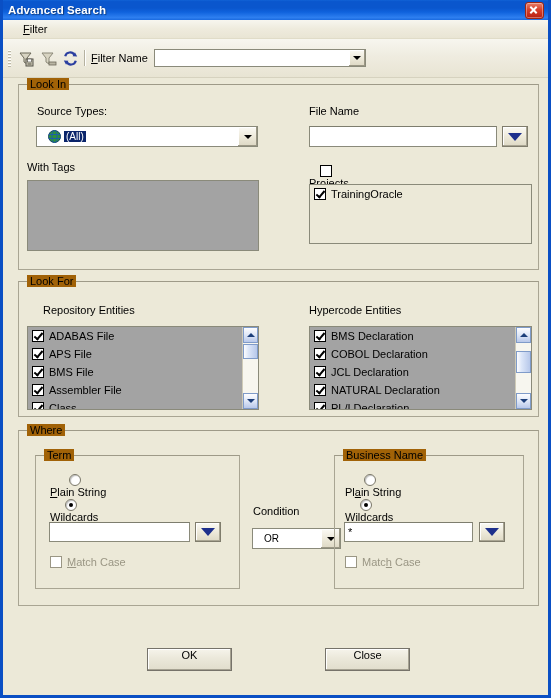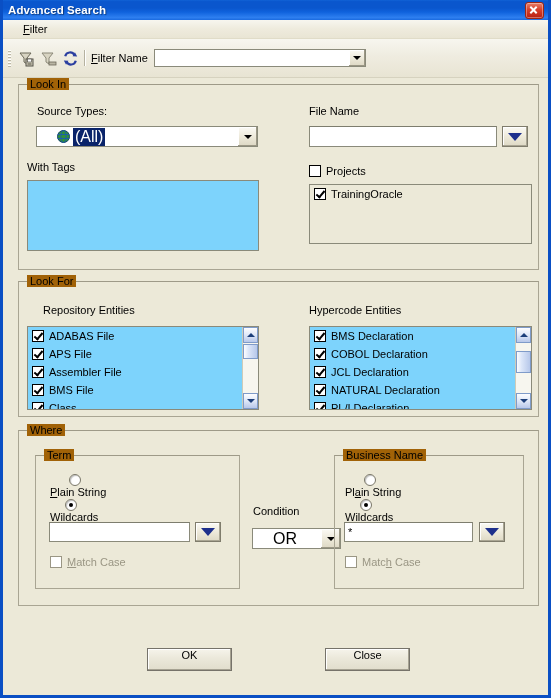--- a/index.html
+++ b/index.html
@@ -113,22 +113,22 @@
     align-items: stretch;
     height: 18px;
     background: #ffffff;
     border: 1px solid #8a8a7a;
     box-sizing: border-box;
   }
   .combo .val {
     flex: 1;
     display: flex;
     align-items: center;
-    padding-left: 20px;
-    font-size: 16px;
+    padding-left: 11px;
+    font-size: 10px;
     overflow: hidden;
     white-space: nowrap;
   }
   .combo .arrow-btn {
     width: 16px;
     background: linear-gradient(to bottom, #fbfaf5 0%, #ece8d8 55%, #ddd8c4 100%);
     border-left: 1px solid #ffffff;
     box-shadow: inset -1px -1px 0 #9b9785, inset 1px 1px 0 #ffffff;
     display: flex; align-items: center; justify-content: center;
     cursor: default;
@@ -179,21 +179,21 @@
     background: #a16207;
     padding: 0 3px;
     font-size: 11px;
   }
 
   .lbl { position: absolute; font-size: 11px; white-space: nowrap; }
 
   
   .listbox {
     position: absolute;
-    background: #7dd3fc;
+    background: #a3a3a3;
     border: 1px solid #8a8a7a;
     box-sizing: border-box;
     overflow: hidden;
   }
   .listbox.flat { background: #ece9d8; }
   .list-row {
     display: flex;
     align-items: center;
     height: 18px;
     padding-left: 4px;
@@ -381,21 +381,21 @@
 
     <div class="lbl" style="left:8px; top:76px;">With Tags</div>
     <div class="listbox" style="left:8px; top:95px; width:232px; height:71px;"></div>
 
     <div class="lbl" style="left:290px; top:20px;">File Name</div>
     <div class="textbox" style="position:absolute; left:290px; top:41px; width:188px; height:21px;"></div>
     <div class="dropbtn" style="position:absolute; left:483px; top:41px;">
       <span class="tri-dn-blue"></span>
     </div>
 
-    <div class="chk-row" style="left:290px; top:80px;">
+    <div class="chk-row" style="left:290px; top:80px;flex-direction:column;">
       <span class="cb"></span>
       <span><span>Pro</span><span class="accel">j</span><span>ects</span></span>
     </div>
     <div class="listbox flat" style="left:290px; top:99px; width:223px; height:60px;">
       <div class="list-row">
         <span class="cb checked"></span>
         <span>TrainingOracle</span>
       </div>
     </div>
   </div>
@@ -408,25 +408,25 @@
       <div class="list-row">
           <span class="cb checked"></span>
           <span>ADABAS File</span>
         </div>
       <div class="list-row">
           <span class="cb checked"></span>
           <span>APS File</span>
         </div>
       <div class="list-row">
           <span class="cb checked"></span>
+          <span>BMS File</span>
+        </div>
+      <div class="list-row">
+          <span class="cb checked"></span>
           <span>Assembler File</span>
-        </div>
-      <div class="list-row">
-          <span class="cb checked"></span>
-          <span>BMS File</span>
         </div>
       <div class="list-row">
           <span class="cb checked"></span>
           <span>Class</span>
         </div>
       <div class="vscroll">
         <div class="sb-btn top">
             <span class="sb-chev up"></span>
           </div>
         <div class="sb-track" style="top:16px; bottom:16px;"></div>

